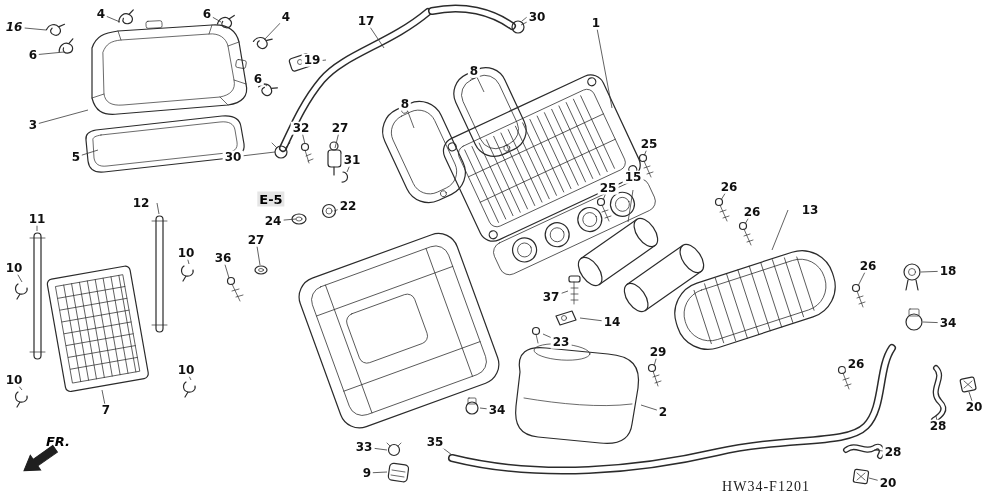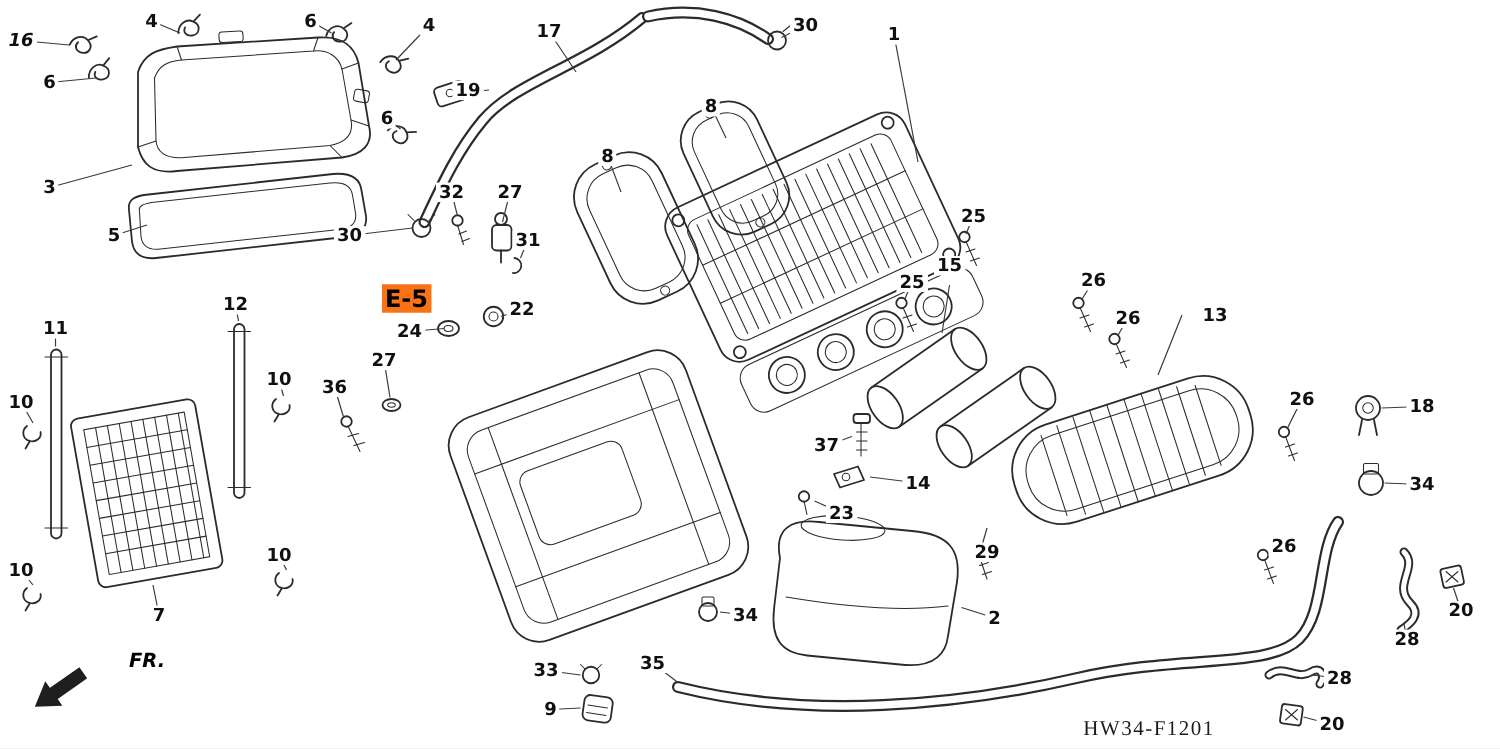--- a/index.html
+++ b/index.html
@@ -19,25 +19,25 @@
   #leaders line { stroke:#3a3a3a; stroke-width:0.8; }
 
   .callout {
     position:absolute; transform:translate(-50%,-50%);
     font-size:12px; font-weight:bold; color:#101010;
     background:#ffffff; padding:0 2px; line-height:1.05; z-index:3;
     white-space:nowrap;
   }
   .ref-label {
     position:absolute; transform:translate(-50%,-50%);
-    font-size:16px; font-weight:bold; color:#000; background:#f97316; padding:0 2px; z-index:3;
+    font-size:13px; font-weight:bold; color:#000; background:#e5e5e5; padding:0 2px; z-index:3;
   }
   .fr-label {
     position:absolute; transform:translate(-50%,-50%);
-    font-size:13px; font-weight:bold; font-style:italic; color:#000; z-index:3;margin-left:40px;
+    font-size:13px; font-weight:bold; font-style:italic; color:#000; z-index:3;
   }
   .code-label {
     position:absolute; transform:translate(-50%,-50%);
     font-family:"Liberation Serif", serif; font-size:14px; letter-spacing:1px;
     color:#1c1c1c; z-index:3; white-space:nowrap;
   }
 </style>
 </head>
 <body>
 
@@ -343,42 +343,42 @@
       <div class="callout" style="left: 312px; top: 60px;">19</div>
       <div class="callout" style="left: 301px; top: 128px;">32</div>
       <div class="callout" style="left: 340px; top: 128px;">27</div>
       <div class="callout" style="left: 352px; top: 160px;">31</div>
       <div class="callout" style="left: 233px; top: 157px;">30</div>
       <div class="callout" style="left: 348px; top: 206px;">22</div>
       <div class="callout" style="left: 273px; top: 221px;">24</div>
       <div class="callout" style="left: 256px; top: 240px;">27</div>
       <div class="callout" style="left: 223px; top: 258px;">36</div>
       <div class="callout" style="left: 37px; top: 219px;">11</div>
-      <div class="callout" style="left: 157px; top: 203px;">12</div>
+      <div class="callout" style="left: 141px; top: 203px;">12</div>
       <div class="callout" style="left: 14px; top: 268px;">10</div>
       <div class="callout" style="left: 186px; top: 253px;">10</div>
       <div class="callout" style="left: 14px; top: 380px;">10</div>
       <div class="callout" style="left: 186px; top: 370px;">10</div>
       <div class="callout" style="left: 106px; top: 410px;">7</div>
       <div class="callout" style="left: 649px; top: 144px;">25</div>
       <div class="callout" style="left: 608px; top: 188px;">25</div>
       <div class="callout" style="left: 633px; top: 177px;">15</div>
       <div class="callout" style="left: 729px; top: 187px;">26</div>
       <div class="callout" style="left: 752px; top: 212px;">26</div>
       <div class="callout" style="left: 788px; top: 210px; margin-left: 22px;">13</div>
       <div class="callout" style="left: 868px; top: 266px;">26</div>
       <div class="callout" style="left: 948px; top: 271px;">18</div>
       <div class="callout" style="left: 948px; top: 323px;">34</div>
       <div class="callout" style="left: 856px; top: 364px;">26</div>
       <div class="callout" style="left: 938px; top: 426px;">28</div>
       <div class="callout" style="left: 974px; top: 407px;">20</div>
       <div class="callout" style="left: 551px; top: 297px;">37</div>
       <div class="callout" style="left: 612px; top: 322px;">14</div>
       <div class="callout" style="left: 561px; top: 342px;">23</div>
-      <div class="callout" style="left: 658px; top: 352px; margin-top: 16px;">29</div>
+      <div class="callout" style="left: 658px; top: 352px;">29</div>
       <div class="callout" style="left: 663px; top: 412px;">2</div>
       <div class="callout" style="left: 497px; top: 410px;">34</div>
       <div class="callout" style="left: 364px; top: 447px;">33</div>
       <div class="callout" style="left: 435px; top: 442px;">35</div>
       <div class="callout" style="left: 367px; top: 473px;">9</div>
       <div class="callout" style="left: 893px; top: 452px;">28</div>
       <div class="callout" style="left: 888px; top: 483px;">20</div>
     </div>
 
   <div class="ref-label" style="left:271px; top:199px;">E-5</div>

